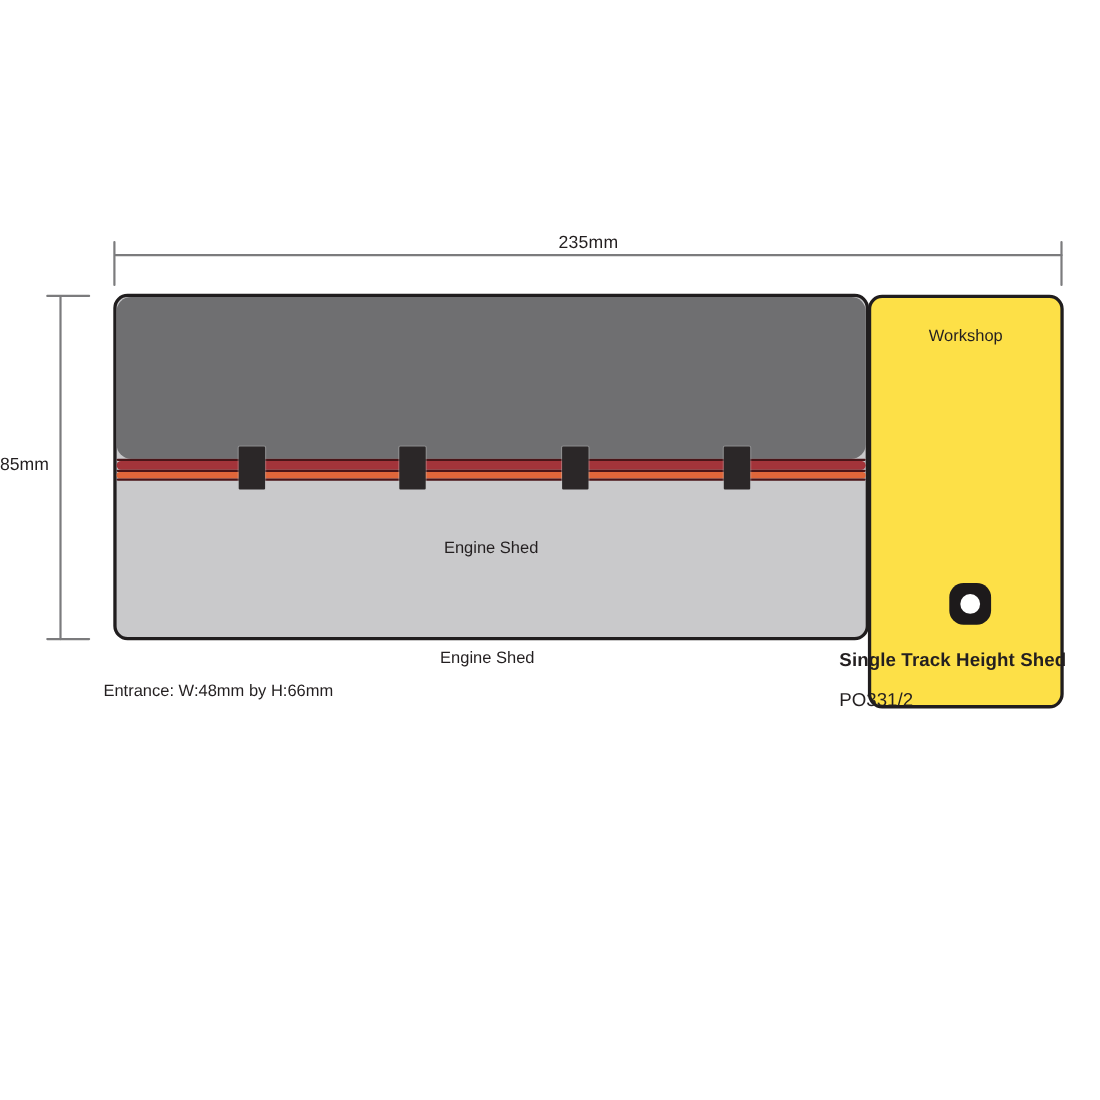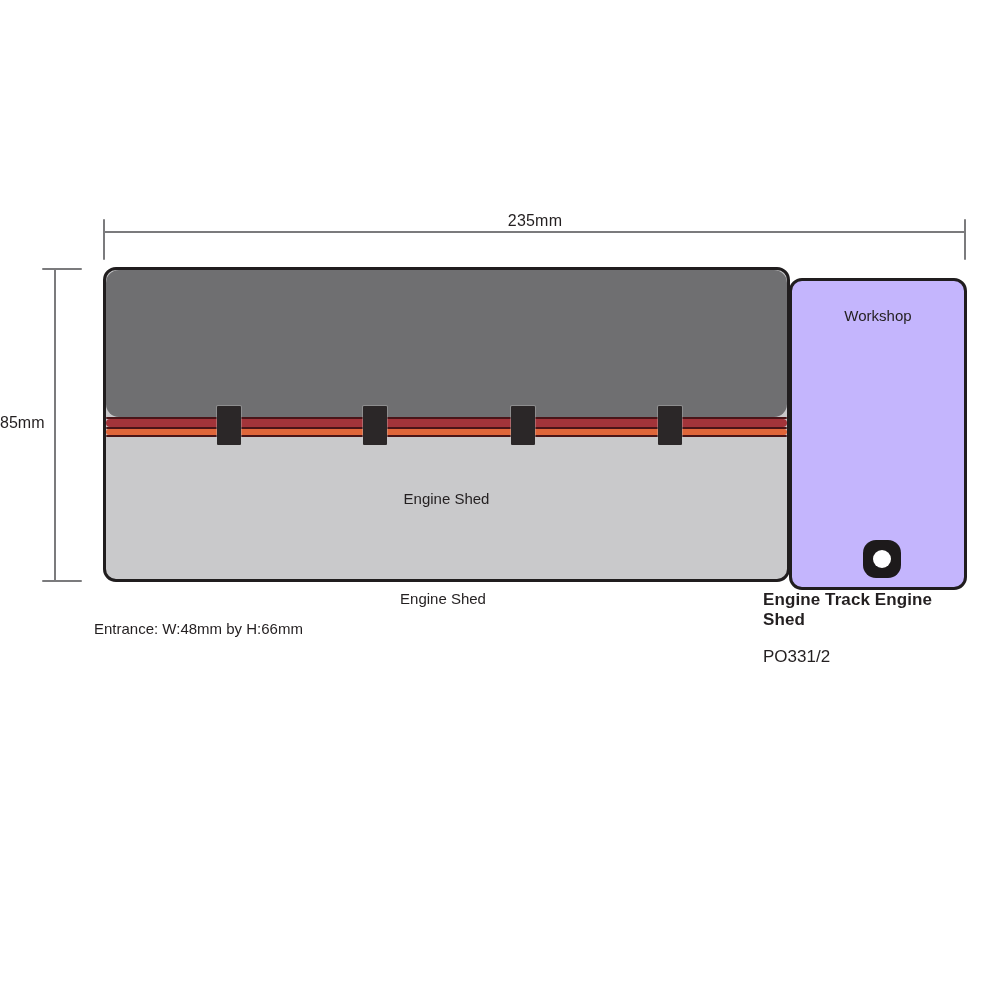--- a/index.html
+++ b/index.html
@@ -73,22 +73,22 @@
   .tab.t2 { left: 257px; }
   .tab.t3 { left: 405px; }
   .tab.t4 { left: 552px; }
   .shed-label {
     position: absolute; left: 0; right: 0; top: 220px;
     text-align: center; font-size: 15px;
   }
 
   
   .workshop {
-    position: absolute; left: 789px; top: 278px; width: 178px; height: 312px;
-    border: 3px solid #201d1e; background: #c4b5fd;
+    position: absolute; left: 789px; top: 268px; width: 178px; height: 376px;
+    border: 3px solid #201d1e; background: #fde047;
   }
   .workshop-label {
     position: absolute; left: 0; right: 0; top: 26px;
     text-align: center; font-size: 15px;
   }
   .hole-square {
     position: absolute; left: 71px; top: 259px; width: 38px; height: 38px;
     background: #1d1a1b;
   }
   .hole-circle {
@@ -149,17 +149,17 @@
     </div>
   </div>
 
   <div class="caption-entrance">Entrance: W:48mm by H:66mm</div>
 
   <div class="caption-center">
     <div>Engine Shed</div>
   </div>
 
   <div class="product-block">
-    <div class="product-title">Engine Track Engine Shed</div>
+    <div class="product-title">Single Track Height Shed</div>
     <div class="product-code">PO331/2</div>
   </div>
 
 </div>
 
 </body></html>

